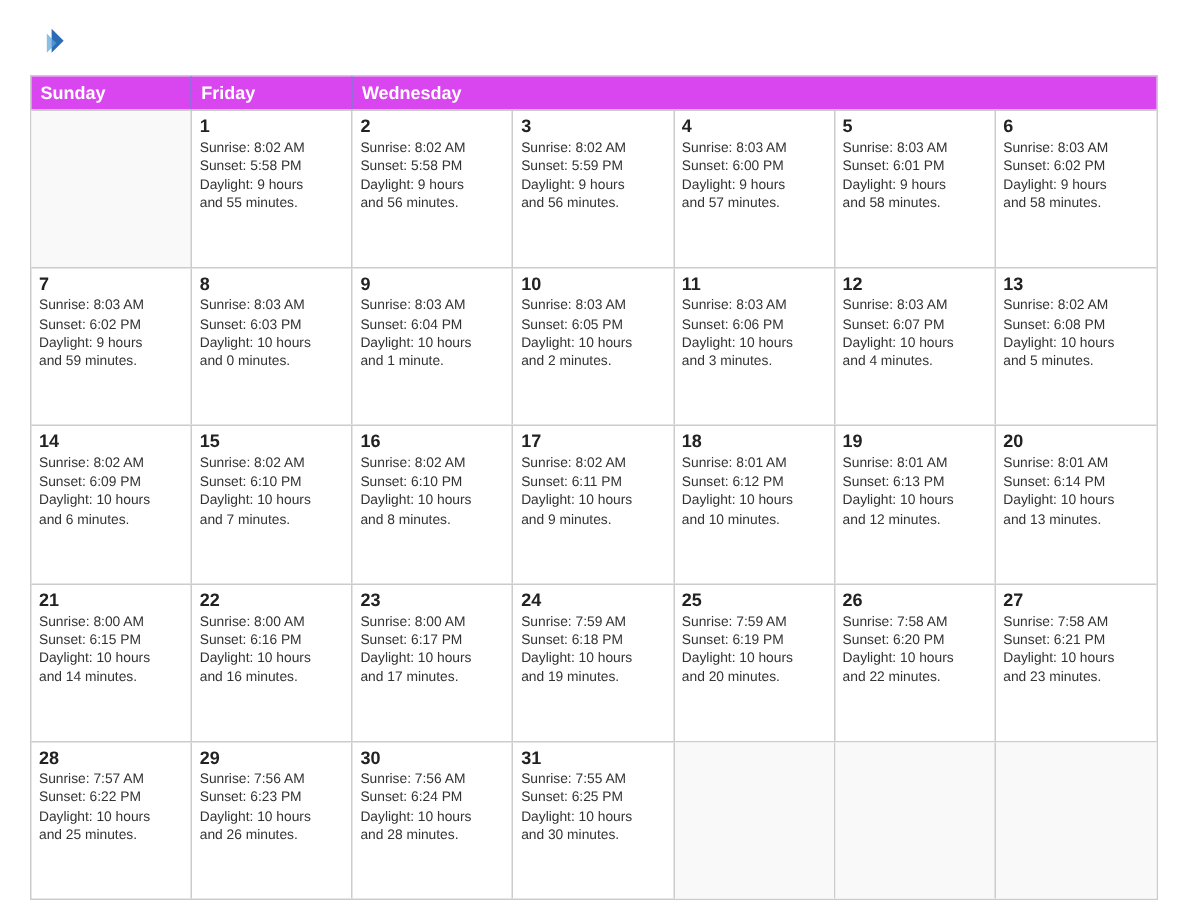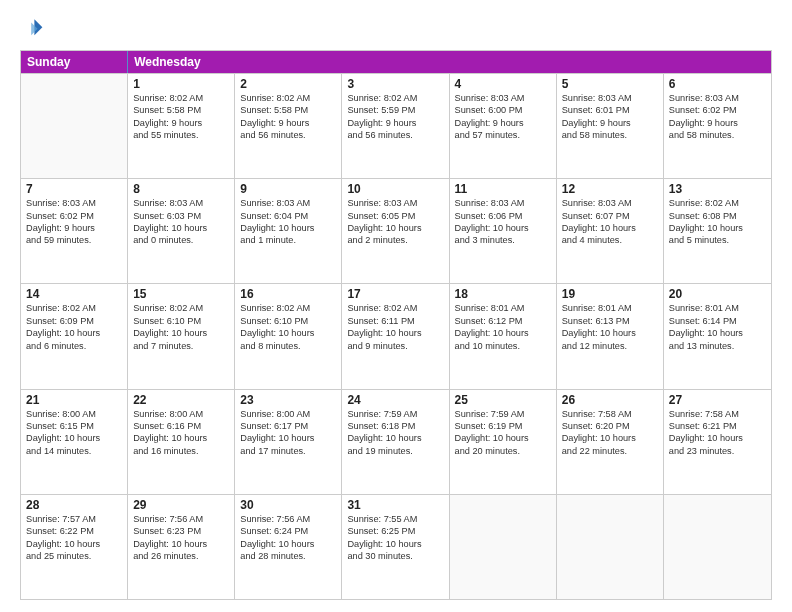--- a/index.html
+++ b/index.html
@@ -55,21 +55,21 @@
     }
     .calendar {
       flex: 1;
       display: flex;
       flex-direction: column;
       border: 1px solid #ccc;
     }
     .cal-header {
       display: grid;
       grid-template-columns: repeat(7, 1fr);
-      background: #a21caf;
+      background: #d946ef;
     }
     .cal-header-cell {
       color: #fff;
       font-size: 12px;
       font-weight: bold;
       padding: 4px 6px;
       border-right: 1px solid #5590c8;
       text-align: left;
     }
     .cal-header-cell:last-child {
@@ -131,20 +131,21 @@
     </div>
     <div class="title-block">
       <div class="main-title"></div>
       <div class="sub-title"></div>
     </div>
   </div>
 
   <div class="calendar">
     <div class="cal-header" id="cal-header">
         <div class="cal-header-cell">Sunday</div>
+        <div class="cal-header-cell">Friday</div>
         <div class="cal-header-cell">Wednesday</div>
       </div>
     <div class="cal-body" id="cal-body">
         <div class="cal-row">
           <div class="cal-cell empty"></div>
           <div class="cal-cell">
             <span class="day-num">1</span>
             <span class="cell-line">Sunrise: 8:02 AM</span>
             <span class="cell-line">Sunset: 5:58 PM</span>
             <span class="cell-line">Daylight: 9 hours</span>

